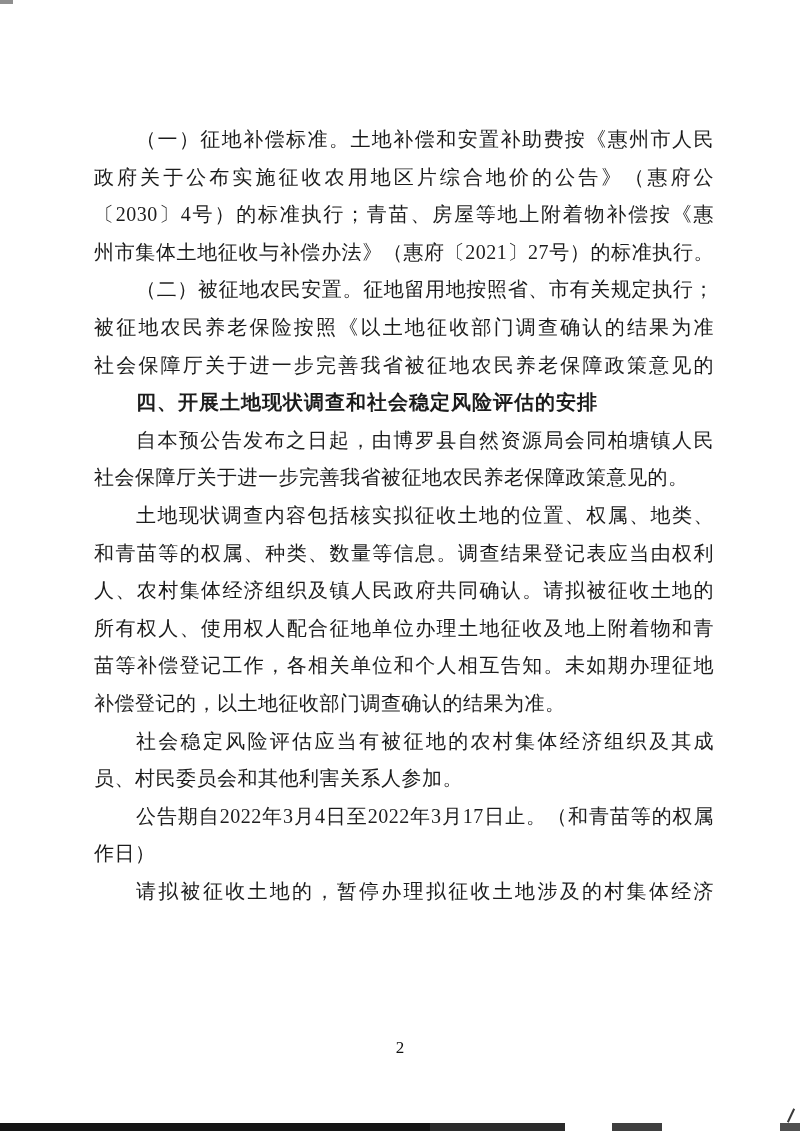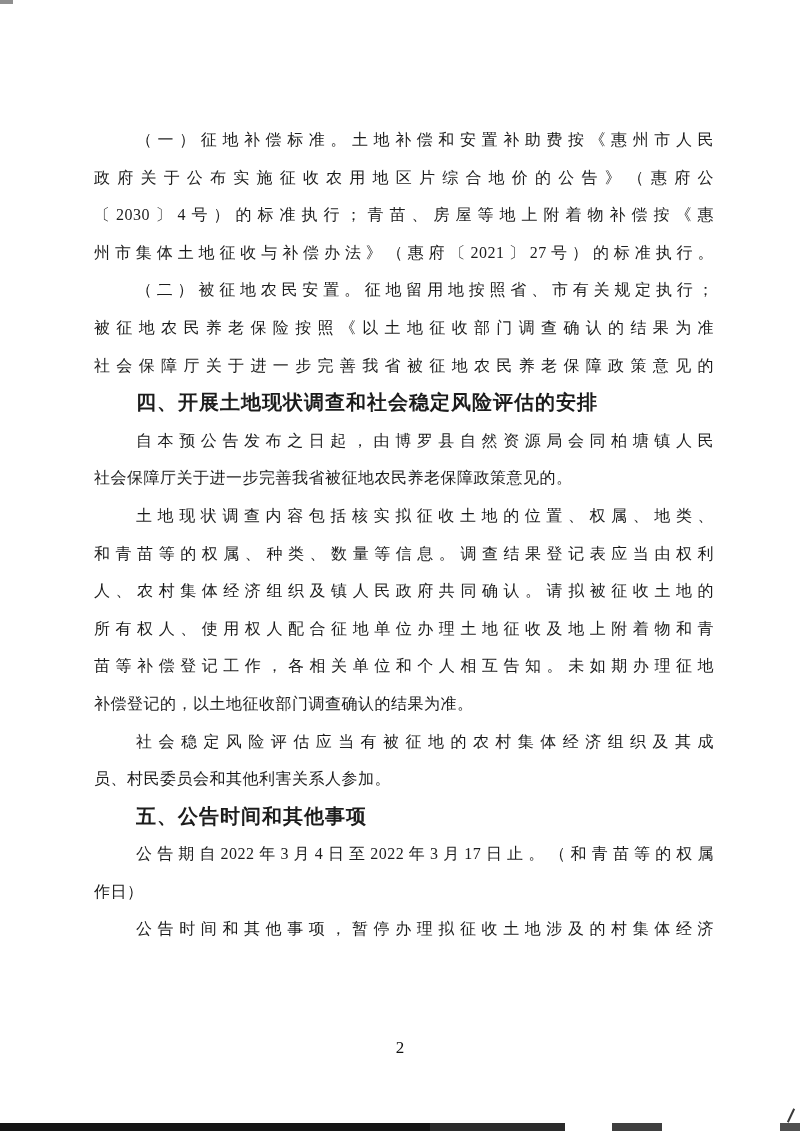--- a/index.html
+++ b/index.html
@@ -17,21 +17,21 @@
   }
   .doc-body {
     position: absolute;
     left: 94px;
     top: 121px;
     width: 620px;
   }
   .ln {
     height: 37.6px;
     line-height: 37.6px;
-    font-size: 16px;
+    font-size: 20px;
     letter-spacing: 0.5px;
     text-align: left;
     overflow: hidden;
   }
   .ind {
     padding-left: 42px;
   }
   .just {
     text-align: justify;
     text-align-last: justify;
@@ -101,23 +101,22 @@
   <div class="ln ind just">自本预公告发布之日起，由博罗县自然资源局会同柏塘镇人民</div>
   <div class="ln">社会保障厅关于进一步完善我省被征地农民养老保障政策意见的。</div>
   <div class="ln ind just">土地现状调查内容包括核实拟征收土地的位置、权属、地类、</div>
   <div class="ln just">和青苗等的权属、种类、数量等信息。调查结果登记表应当由权利</div>
   <div class="ln just">人、农村集体经济组织及镇人民政府共同确认。请拟被征收土地的</div>
   <div class="ln just">所有权人、使用权人配合征地单位办理土地征收及地上附着物和青</div>
   <div class="ln just">苗等补偿登记工作，各相关单位和个人相互告知。未如期办理征地</div>
   <div class="ln">补偿登记的，以土地征收部门调查确认的结果为准。</div>
   <div class="ln ind just">社会稳定风险评估应当有被征地的农村集体经济组织及其成</div>
   <div class="ln">员、村民委员会和其他利害关系人参加。</div>
-  <div class="ln ind head">五、公告时间和其他事项</div>
   <div class="ln ind just">公告期自2022年3月4日至2022年3月17日止。（和青苗等的权属</div>
   <div class="ln">作日）</div>
-  <div class="ln ind just">公告时间和其他事项，暂停办理拟征收土地涉及的村集体经济</div>
+  <div class="ln ind just">请拟被征收土地的，暂停办理拟征收土地涉及的村集体经济</div>
 </div>
 
 <div class="page-number">2</div>
 
 <div class="artifact-top-left"></div>
 <div class="artifact-bottom-band"></div>
 <div class="artifact-corner-tick"></div>
 
 </body></html>

